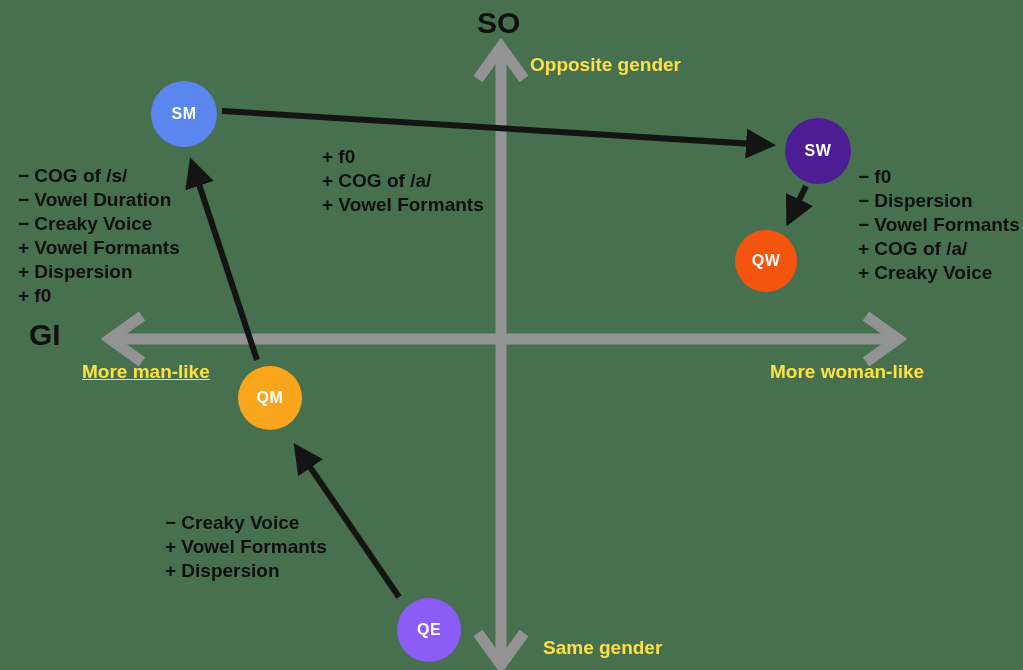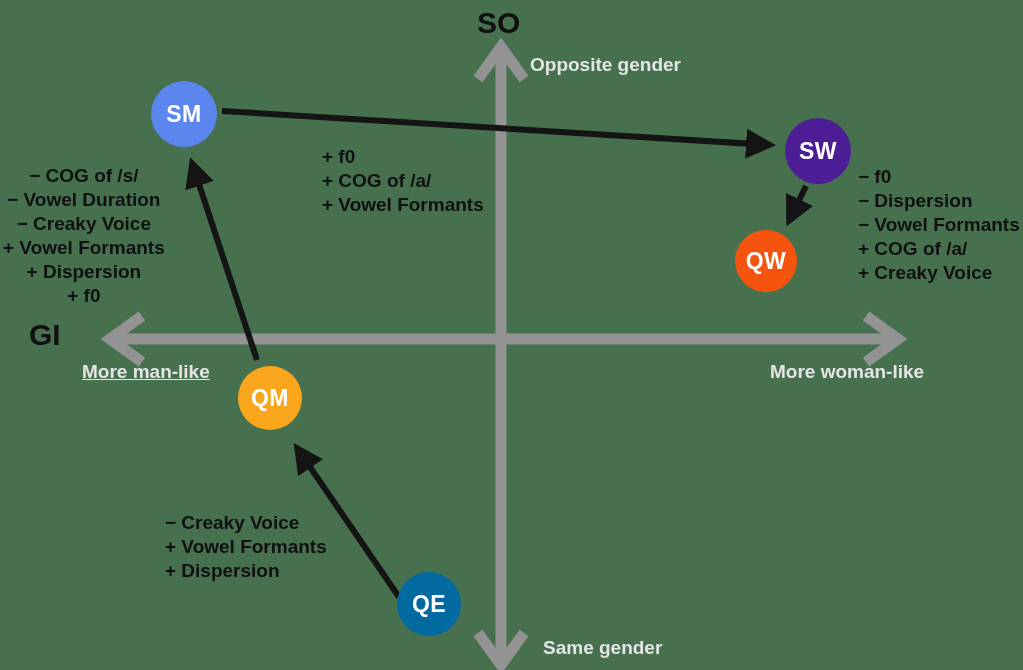--- a/index.html
+++ b/index.html
@@ -21,32 +21,32 @@
     width: 1023px; height: 670px;
   }
   .node {
     position: absolute;
     border-radius: 50%;
     display: flex;
     align-items: center;
     justify-content: center;
     color: #ffffff;
     font-weight: bold;
-    font-size: 23px;
+    font-size: 16px;
     letter-spacing: 0.5px;
   }
   .axis-title {
     position: absolute;
     color: #101010;
     font-weight: bold;
     font-size: 30px;
   }
   .axis-caption {
     position: absolute;
-    color: #e5e5e5;
+    color: #fde047;
     font-weight: bold;
     font-size: 19px;
     white-space: nowrap;
   }
   .feature-list {
     position: absolute;
     color: #101010;
     font-weight: bold;
     font-size: 19px;
     line-height: 24px;
@@ -98,25 +98,25 @@
   </div>
   <div class="node" style="left:785px; top:118px; width:66px; height:66px; background:#4c1d95;">
     <span>SW</span>
   </div>
   <div class="node" style="left:238px; top:366px; width:64px; height:64px; background:#f9a61c;">
     <span>QM</span>
   </div>
   <div class="node" style="left:735px; top:230px; width:62px; height:62px; background:#f4540e;">
     <span>QW</span>
   </div>
-  <div class="node" style="left:397px; top:572px; width:64px; height:64px; background:#0369a1;">
+  <div class="node" style="left:397px; top:598px; width:64px; height:64px; background:#8b5cf6;">
     <span>QE</span>
   </div>
 
-  <div class="feature-list" style="left:3px; top:164px;text-align:center;">
+  <div class="feature-list" style="left:18px; top:164px;">
     <div>− COG of /s/</div>
     <div>− Vowel Duration</div>
     <div>− Creaky Voice</div>
     <div>+ Vowel Formants</div>
     <div>+ Dispersion</div>
     <div>+ f0</div>
   </div>
 
   <div class="feature-list" style="left:322px; top:145px;">
     <div>+ f0</div>

